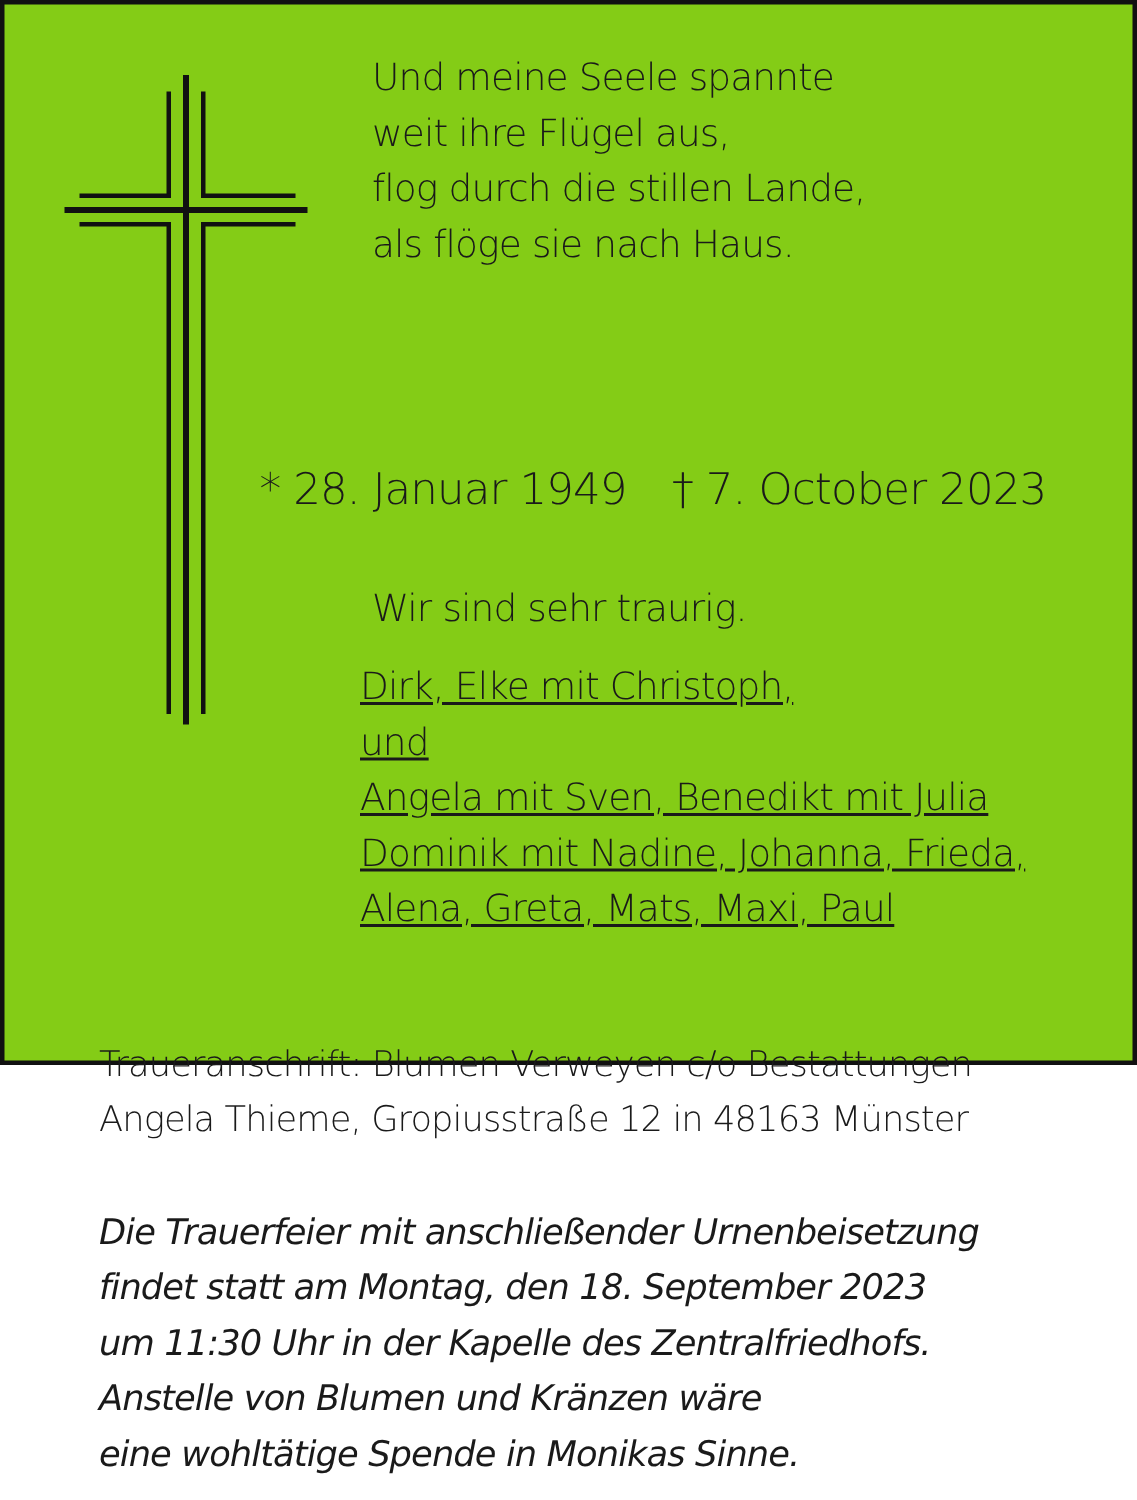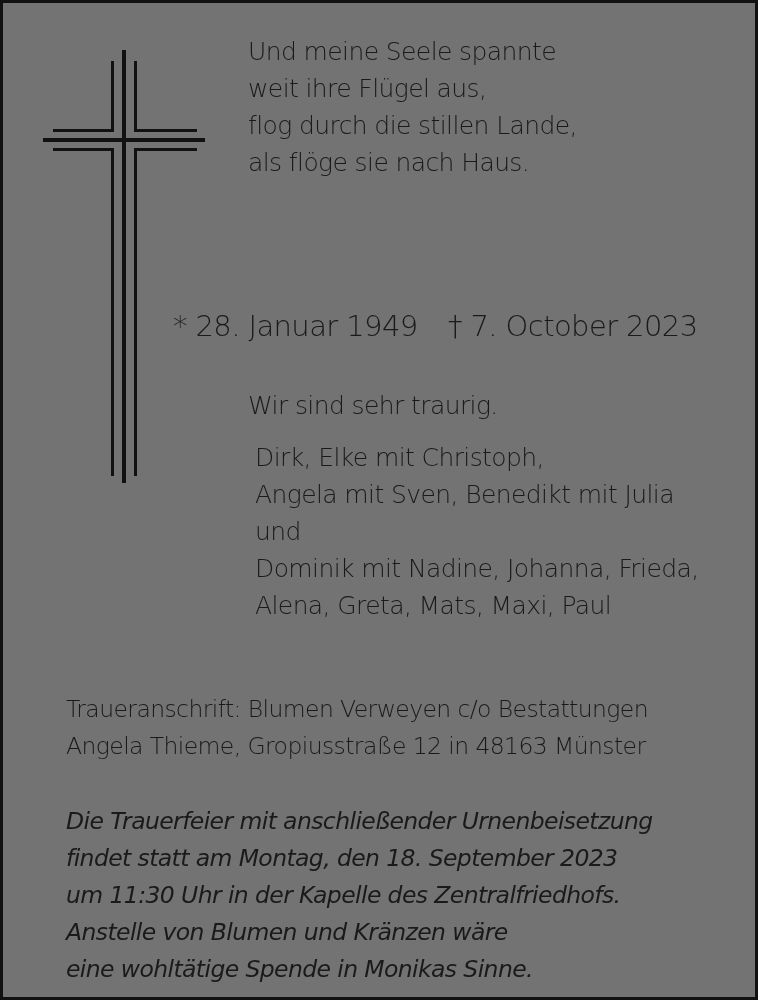--- a/index.html
+++ b/index.html
@@ -1,29 +1,29 @@
 <!DOCTYPE html>
 <html><head>
 <meta charset="utf-8">
 <style>
   html, body { margin: 0; padding: 0; background: #ffffff; }
   body { width: 758px; height: 1000px; position: relative; overflow: hidden; }
   .frame {
-    position: absolute; left: 0; top: 0; width: 758px; height: 1000px;
-    box-sizing: border-box; border: 3px solid #111; background: #737373;
+    position: absolute; left: 0; top: 0; width: 758px; height: 710px;
+    box-sizing: border-box; border: 3px solid #111; background: #84cc16;
   }
   .txt { position: absolute; font-family: "DejaVu Sans", sans-serif; color: #1a1a1a; font-weight: 300; white-space: nowrap; letter-spacing: -0.6px; }
   .poem { left: 245px; top: 30px; font-size: 25px; line-height: 37px; }
   .poem div { height: 37px; }
   .name { left: 188px; top: 222px; font-size: 50px; letter-spacing: -0.5px; font-weight: 300; }
   .dates { top: 306px; font-size: 29px; }
   .birth { left: 170px; }
   .death { left: 445px; }
   .sad { left: 245px; top: 388px; font-size: 25px; }
-  .family { left: 252px; top: 436px; font-size: 25px; line-height: 37px; }
+  .family { left: 237px; top: 436px; font-size: 25px; line-height: 37px; text-decoration: underline; }
   .family div { height: 37px; }
   .address { left: 63px; top: 688px; font-size: 23.5px; line-height: 37px; }
   .address div { height: 37px; }
   .ceremony { left: 63px; top: 800px; font-size: 23.5px; line-height: 37px; font-style: italic; }
   .ceremony div { height: 37px; }
   .cross { position: absolute; left: 0; top: 0; width: 758px; height: 1000px; pointer-events: none; }
 </style>
 </head>
 <body>
 
@@ -56,22 +56,22 @@
   </div>
 
 
   <div class="txt dates birth">* 28. Januar 1949</div>
   <div class="txt dates death">† 7. October 2023</div>
 
   <div class="txt sad">Wir sind sehr traurig.</div>
 
   <div class="txt family">
     <div>Dirk, Elke mit Christoph,</div>
+    <div>und</div>
     <div>Angela mit Sven, Benedikt mit Julia</div>
-    <div>und</div>
     <div>Dominik mit Nadine, Johanna, Frieda,</div>
     <div>Alena, Greta, Mats, Maxi, Paul</div>
   </div>
 
   <div class="txt address">
     <div>Traueranschrift: Blumen Verweyen c/o Bestattungen</div>
     <div>Angela Thieme, Gropiusstraße 12 in 48163 Münster</div>
   </div>
 
   <div class="txt ceremony">

